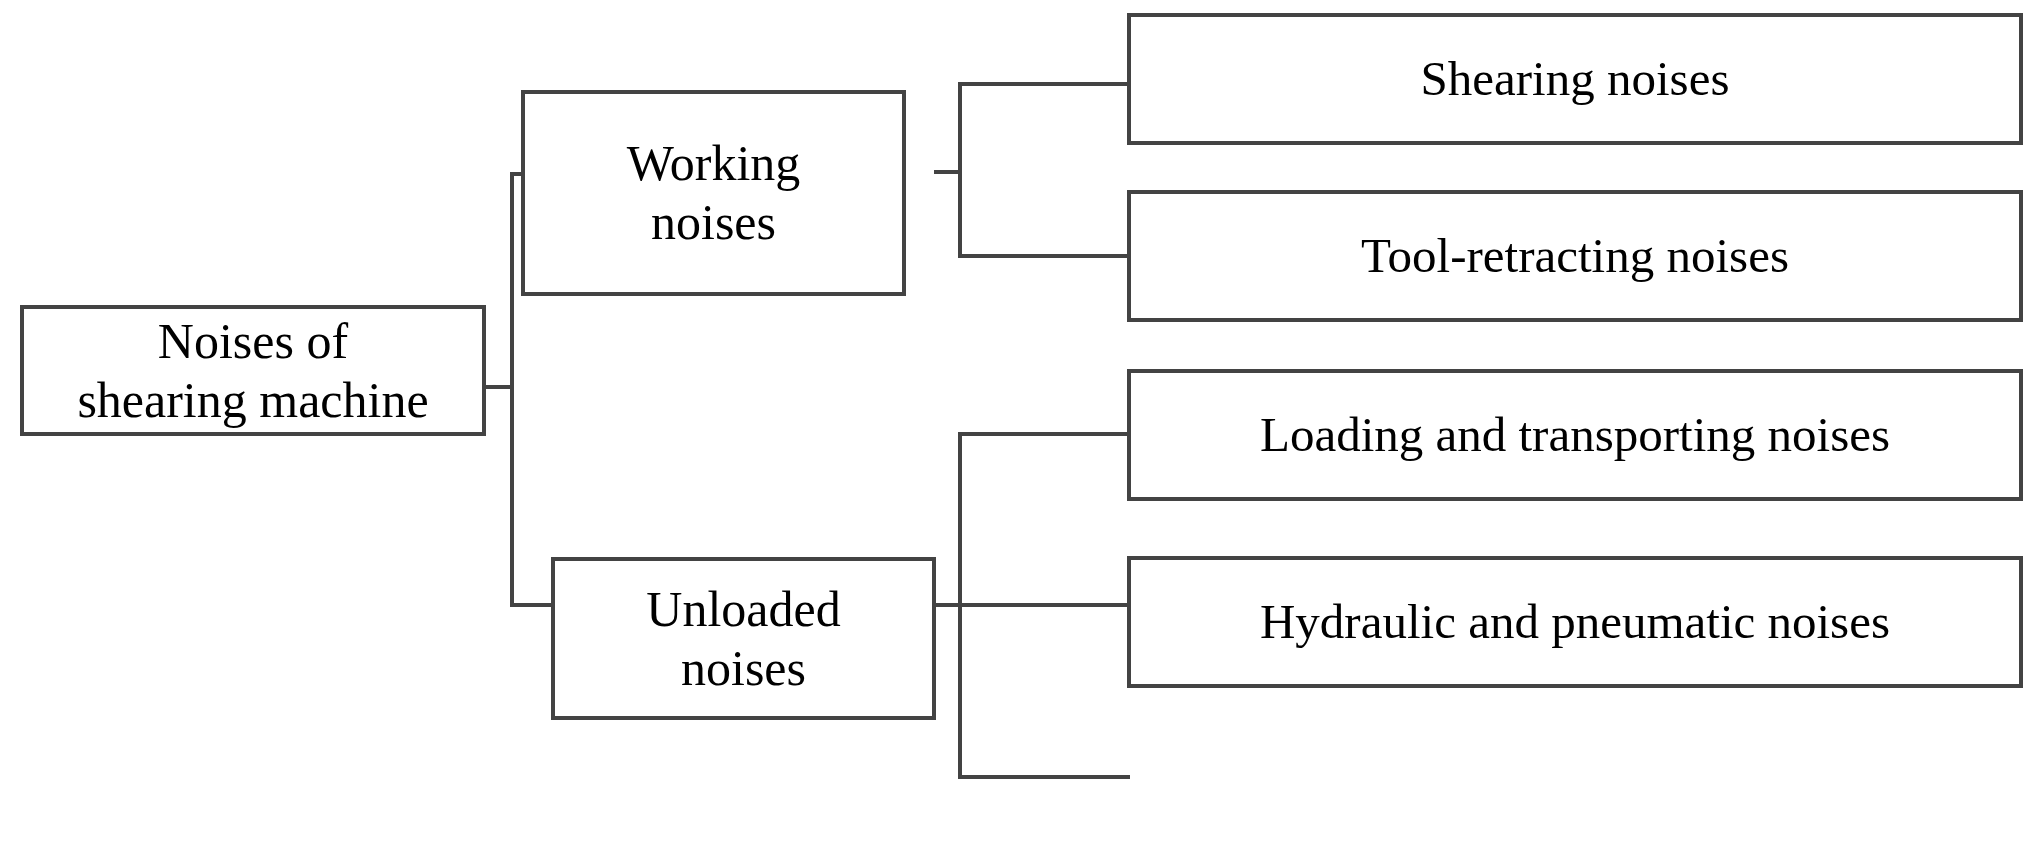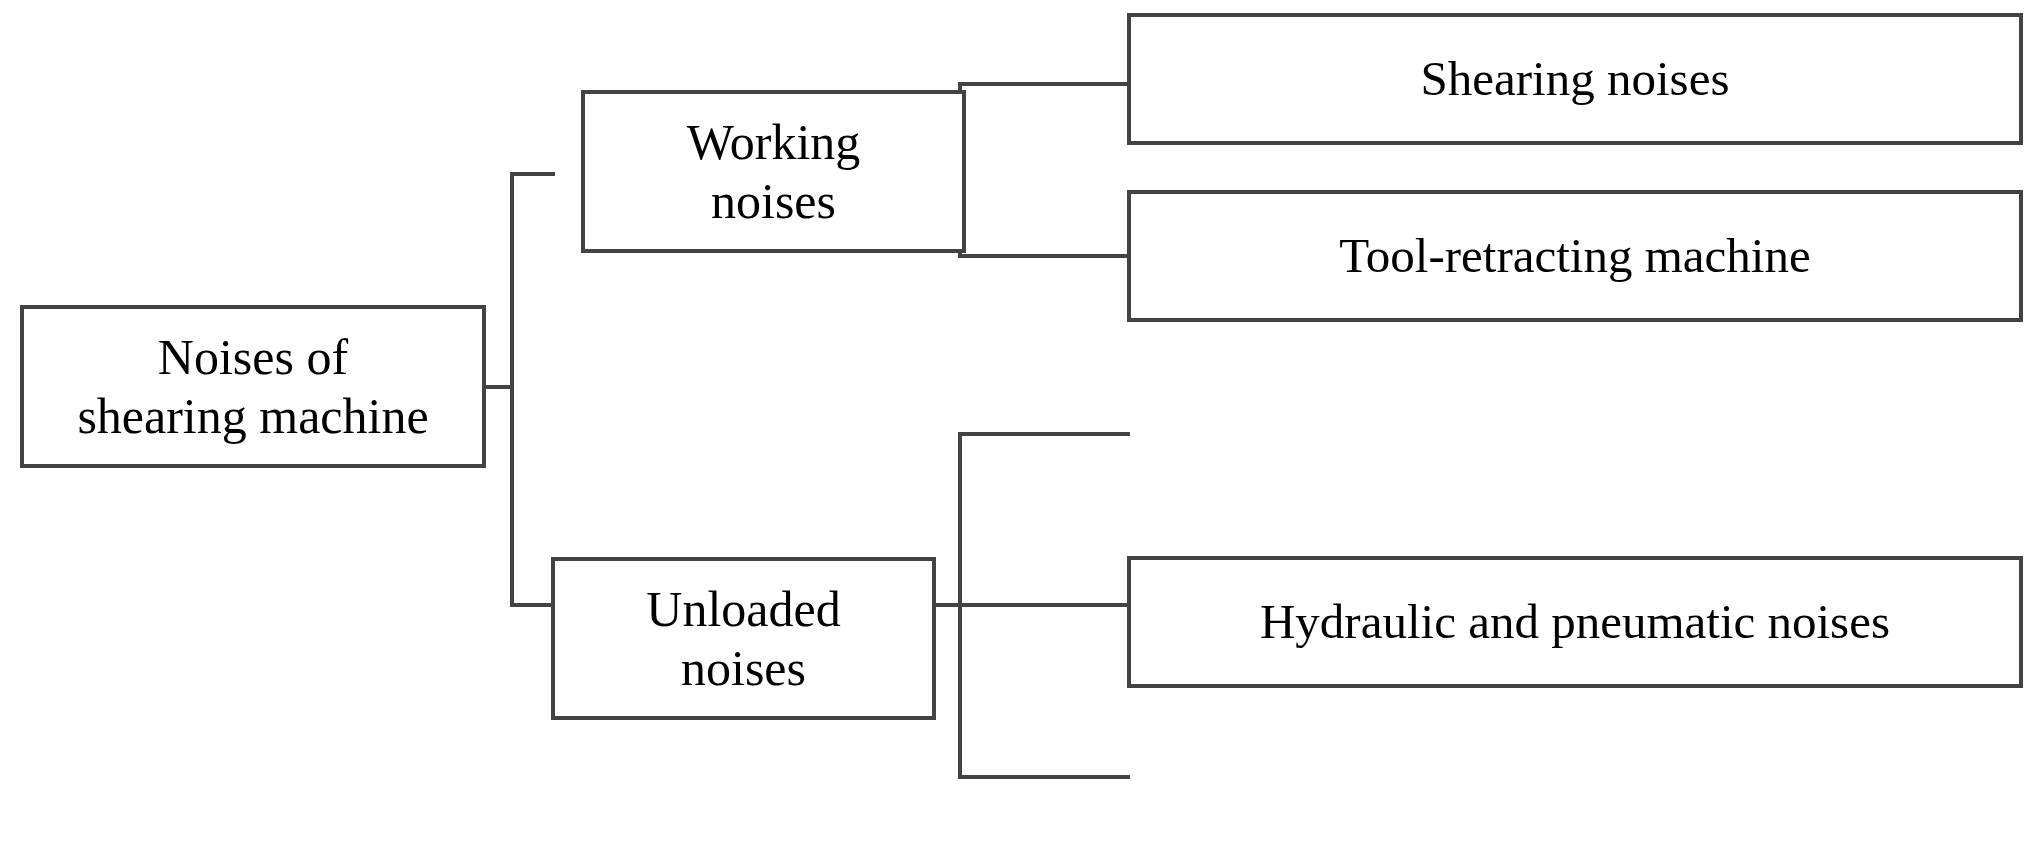--- a/index.html
+++ b/index.html
@@ -31,31 +31,31 @@
   .node .label {
     display: block;
     white-space: pre-line;
   }
 
   
   #node-root {
     left: 20px;
     top: 305px;
     width: 466px;
-    height: 163px;
+    height: 131px;
     font-size: 50px;
     justify-content: center;
   }
 
   
   #node-working {
-    left: 581px;
+    left: 521px;
     top: 90px;
     width: 385px;
-    height: 163px;
+    height: 206px;
     font-size: 50px;
   }
   #node-unloaded {
     left: 551px;
     top: 526px;
     width: 385px;
     height: 163px;
     font-size: 50px;
     margin-top: 31px;
   }
@@ -134,22 +134,25 @@
   <div class="node" id="node-unloaded">
     <span class="label">Unloaded
 noises</span>
   </div>
 
   <div class="node leaf" id="node-shearing">
     <span class="label">Shearing noises</span>
   </div>
 
   <div class="node leaf" id="node-tool">
-    <span class="label">Tool-retracting machine</span>
+    <span class="label">Tool-retracting noises</span>
   </div>
 
+  <div class="node leaf" id="node-loading">
+    <span class="label">Loading and transporting noises</span>
+  </div>
 
   <div class="node leaf" id="node-hydraulic">
     <span class="label">Hydraulic and pneumatic noises</span>
   </div>
 
 
 </div>
 
 </body></html>

